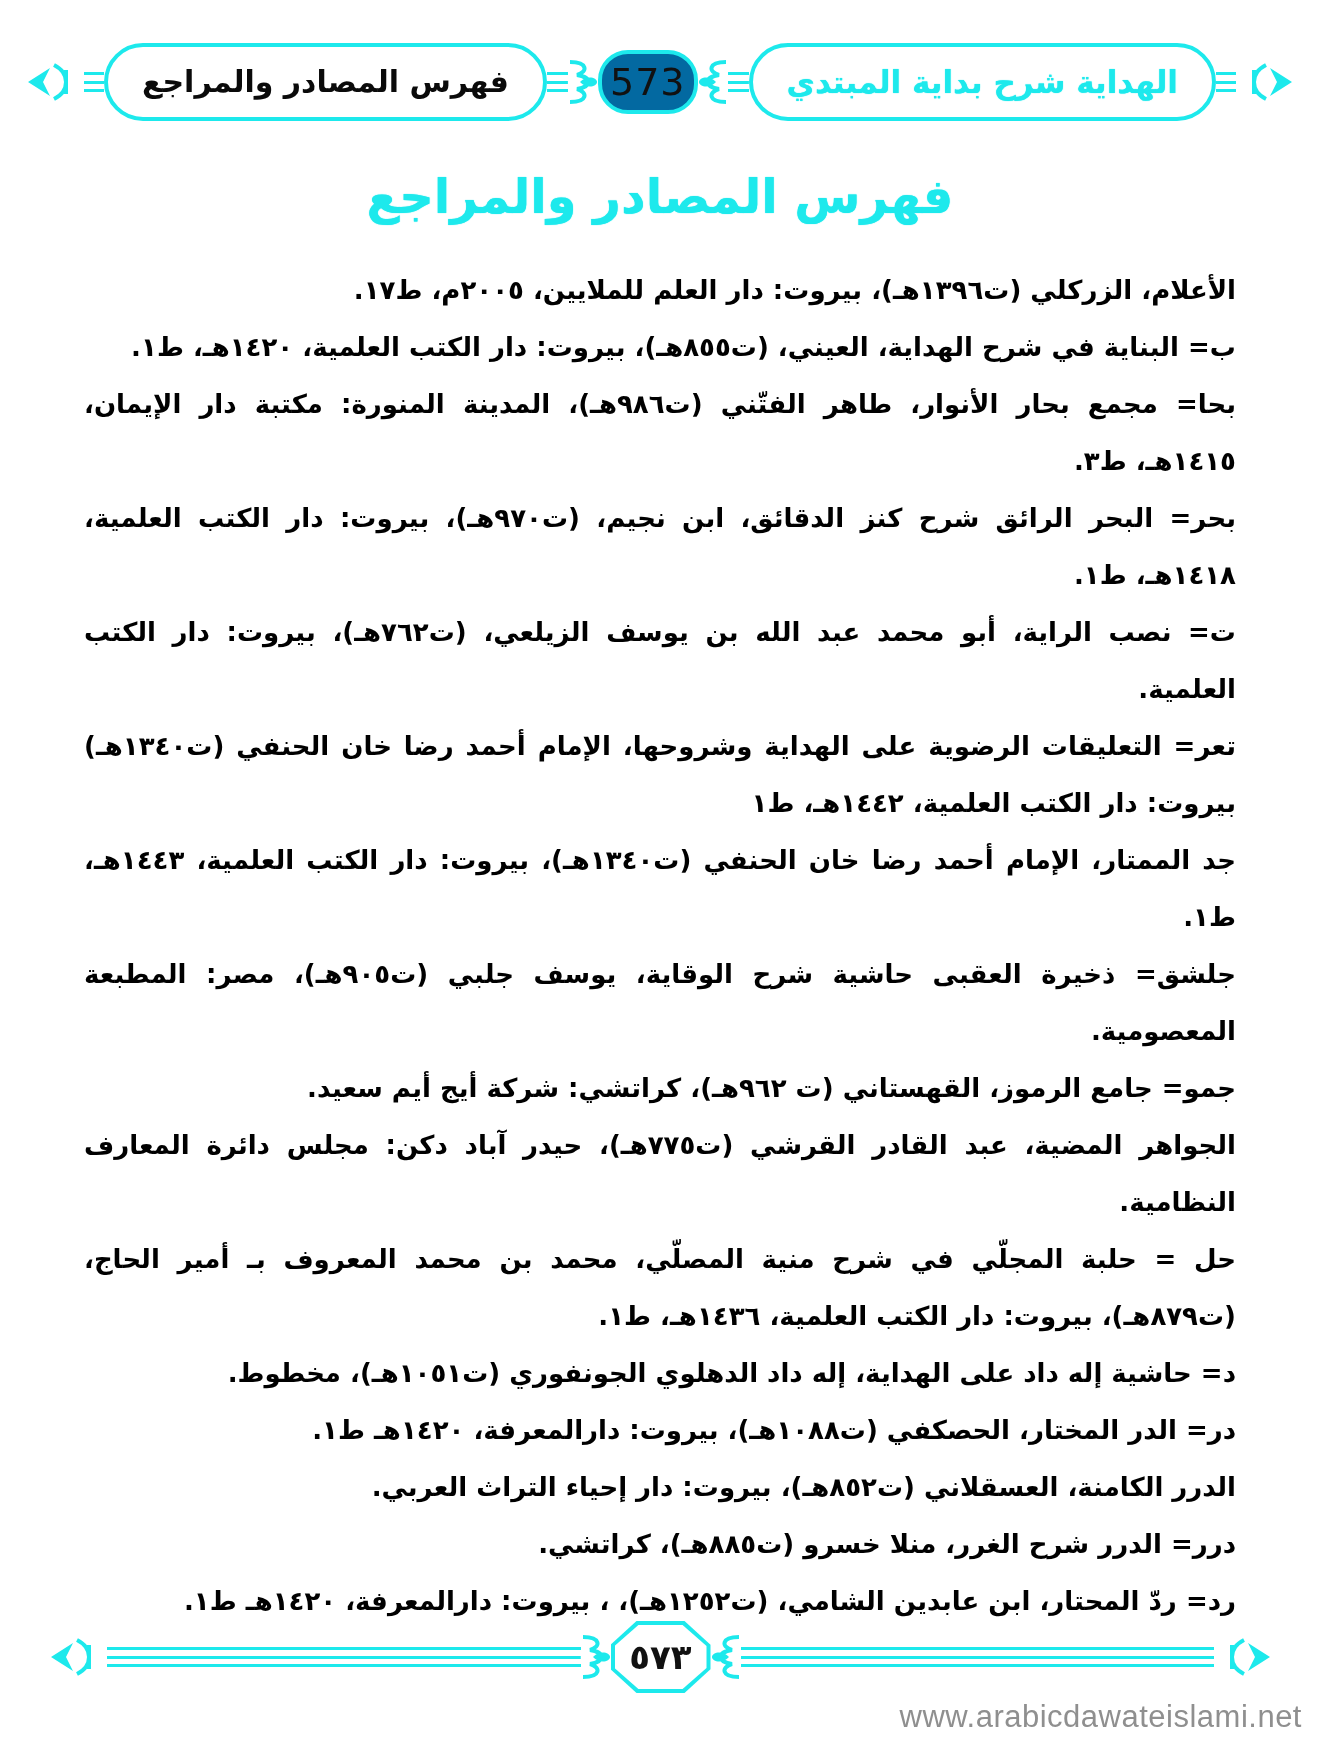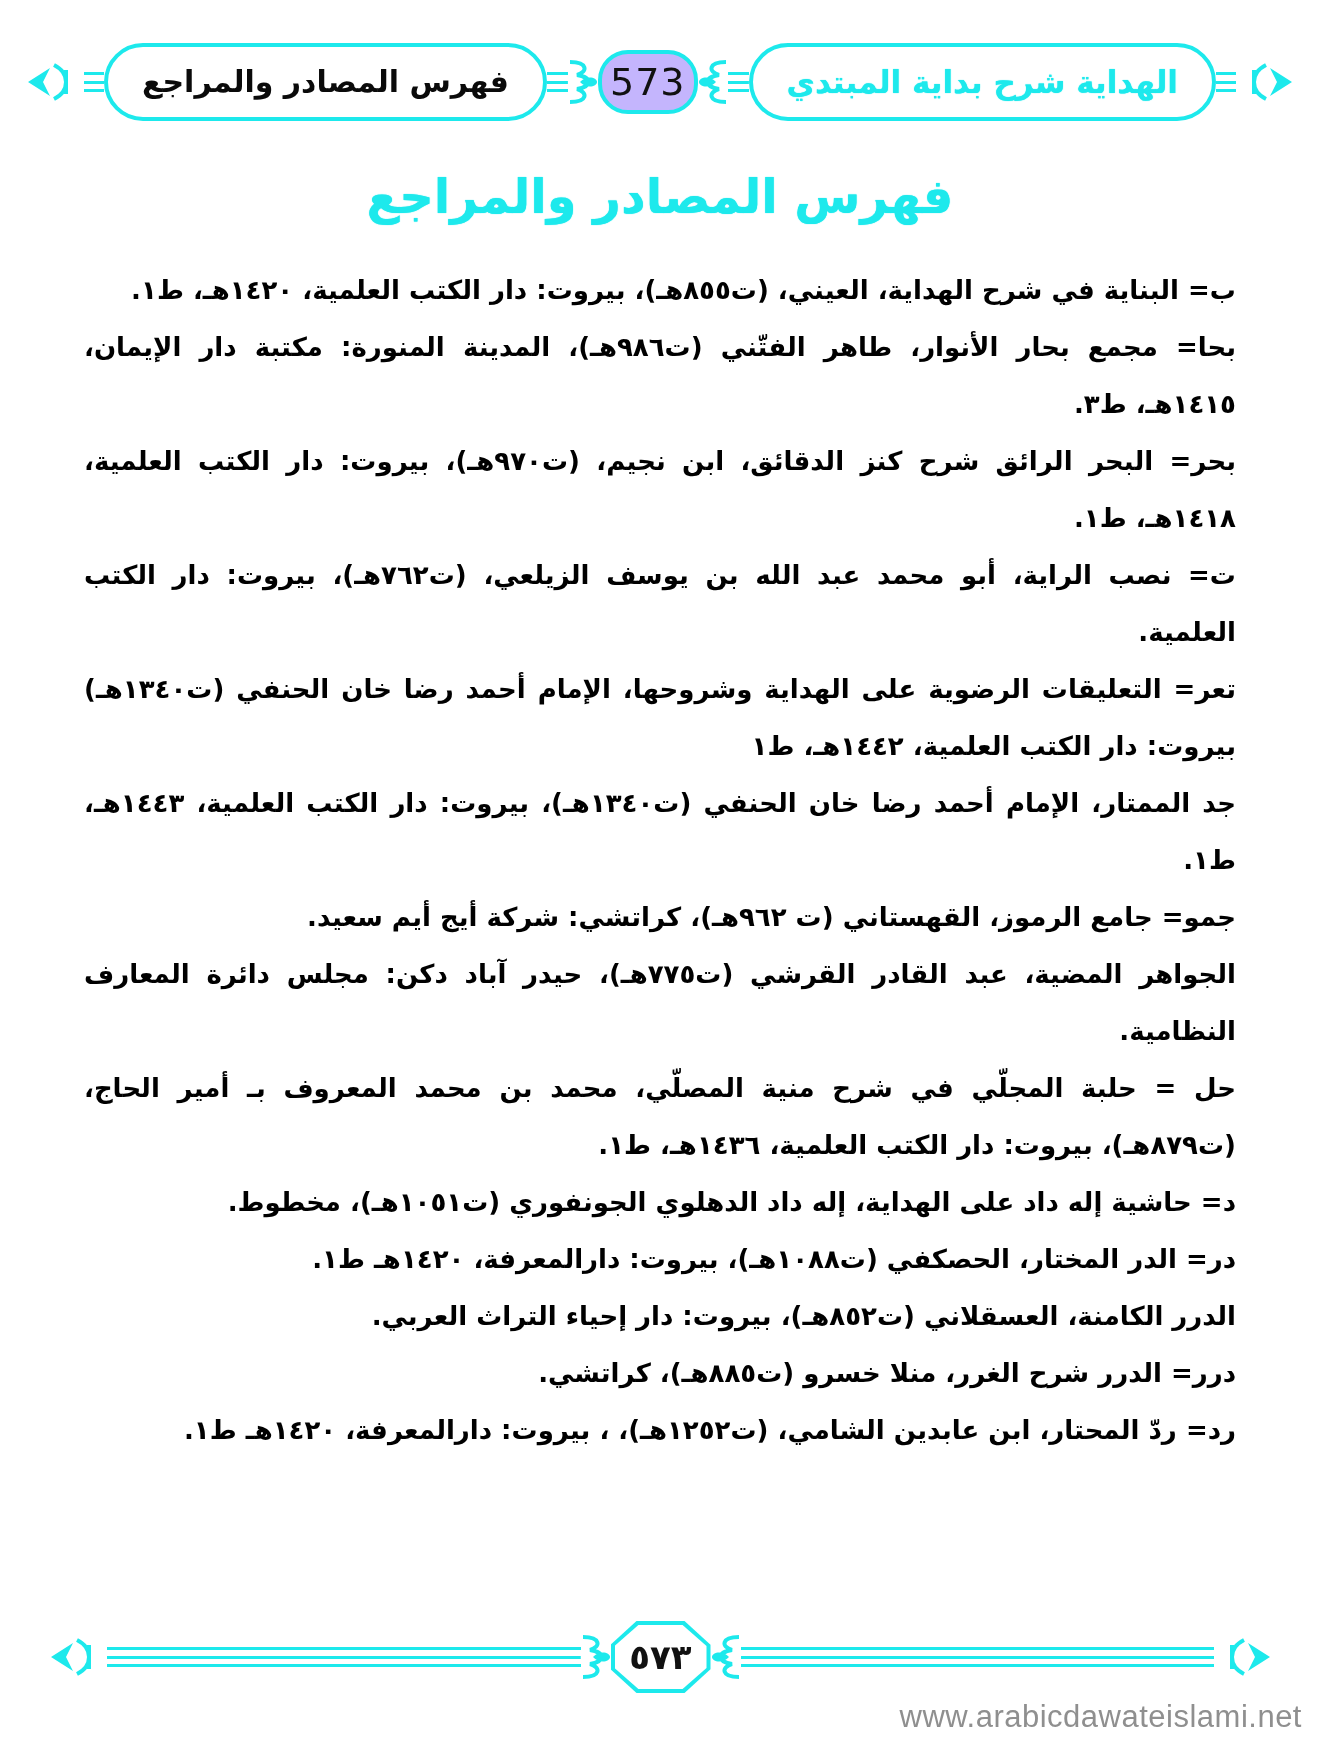--- a/index.html
+++ b/index.html
@@ -48,21 +48,21 @@
     font-size: 31px; font-weight: bold; color: var(--accent);
     white-space: nowrap; line-height: 1;
     text-shadow: 0 0 1px var(--accent);
   }
 
   .badge-stadium {
     flex: 0 0 auto;
     width: 100px; height: 64px;
     border: 4px solid var(--accent);
     border-radius: 30px;
-    background: #c4b5fd;
+    background: #0369a1;
     display: flex; align-items: center; justify-content: center;
   }
   .badge-stadium .num { font-size: 38px; color: #111; letter-spacing: 1px; }
 
   .badge-oct { position: relative; flex: 0 0 auto; width: 100px; height: 72px; }
   .badge-oct .oct-outer {
     position: absolute; inset: 0; background: var(--accent);
     clip-path: polygon(26% 0, 74% 0, 100% 33%, 100% 67%, 74% 100%, 26% 100%, 0 67%, 0 33%);
   }
   .badge-oct .oct-inner {
@@ -148,34 +148,36 @@
         <path d="M2 25 L24 11 L17 25 L24 39 Z" fill="currentColor"></path>
         <path d="M28 8 C 44 16 44 34 28 42" fill="none" stroke="currentColor" stroke-width="4"></path>
         <path d="M40 13 v24" fill="none" stroke="currentColor" stroke-width="4"></path>
       </svg>
     </div>
   </div>
 
   <h1 class="main-title" dir="rtl">فهرس المصادر والمراجع</h1>
 
   <div class="entries">
+  <p class="entry"><b class="entry-key"></b><span>الأعلام، الزركلي (ت١٣٩٦هـ)، بيروت: دار العلم للملايين، ٢٠٠٥م، ط١٧.</span></p>
 
   <p class="entry"><b class="entry-key">ب= </b><span>البناية في شرح الهداية، العيني، (ت٨٥٥هـ)، بيروت: دار الكتب العلمية، ١٤٢٠هـ، ط١.</span></p>
 
   <p class="entry"><b class="entry-key">بحا= </b><span>مجمع بحار الأنوار، طاهر الفتّني (ت٩٨٦هـ)، المدينة المنورة: مكتبة دار الإيمان، ١٤١٥هـ، ط٣.</span></p>
 
   <p class="entry"><b class="entry-key">بحر= </b><span>البحر الرائق شرح كنز الدقائق، ابن نجيم، (ت٩٧٠هـ)، بيروت: دار الكتب العلمية، ١٤١٨هـ، ط١.</span></p>
 
 
   <p class="entry"><b class="entry-key">ت= </b><span>نصب الراية، أبو محمد عبد الله بن يوسف الزيلعي، (ت٧٦٢هـ)، بيروت: دار الكتب العلمية.</span></p>
 
   <p class="entry"><b class="entry-key">تعر= </b><span>التعليقات الرضوية على الهداية وشروحها، الإمام أحمد رضا خان الحنفي (ت١٣٤٠هـ) بيروت: دار الكتب العلمية، ١٤٤٢هـ، ط١</span></p>
 
   <p class="entry"><b class="entry-key"></b><span>جد الممتار، الإمام أحمد رضا خان الحنفي (ت١٣٤٠هـ)، بيروت: دار الكتب العلمية، ١٤٤٣هـ، ط١.</span></p>
 
+  <p class="entry"><b class="entry-key">جلشق= </b><span>ذخيرة العقبى حاشية شرح الوقاية، يوسف جلبي (ت٩٠٥هـ)، مصر: المطبعة المعصومية.</span></p>
 
   <p class="entry"><b class="entry-key">جمو= </b><span>جامع الرموز، القهستاني (ت ٩٦٢هـ)، كراتشي: شركة أيج أيم سعيد.</span></p>
 
   <p class="entry"><b class="entry-key"></b><span>الجواهر المضية، عبد القادر القرشي (ت٧٧٥هـ)، حيدر آباد دكن: مجلس دائرة المعارف النظامية.</span></p>
 
   <p class="entry"><b class="entry-key">حل = </b><span>حلبة المجلّي في شرح منية المصلّي، محمد بن محمد المعروف بـ أمير الحاج، (ت٨٧٩هـ)، بيروت: دار الكتب العلمية، ١٤٣٦هـ، ط١.</span></p>
 
   <p class="entry"><b class="entry-key">د= </b><span>حاشية إله داد على الهداية، إله داد الدهلوي الجونفوري (ت١٠٥١هـ)، مخطوط.</span></p>
 
   <p class="entry"><b class="entry-key">در= </b><span>الدر المختار، الحصكفي (ت١٠٨٨هـ)، بيروت: دارالمعرفة، ١٤٢٠هـ ط١.</span></p>

